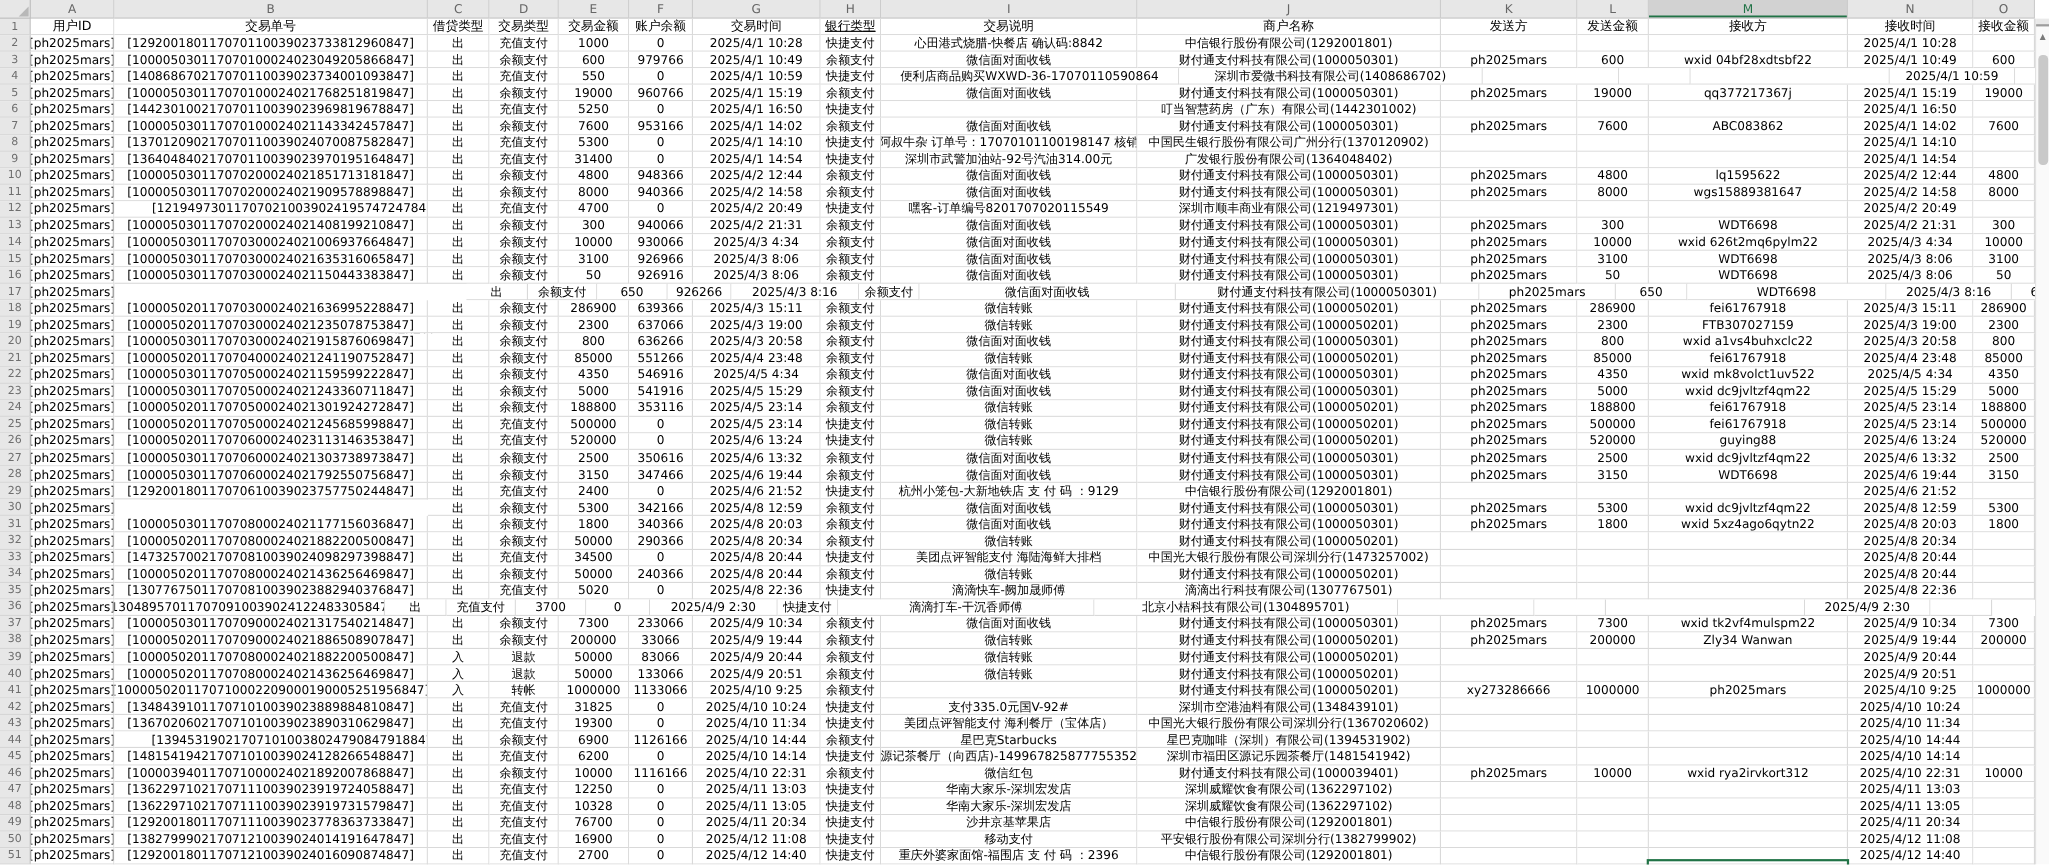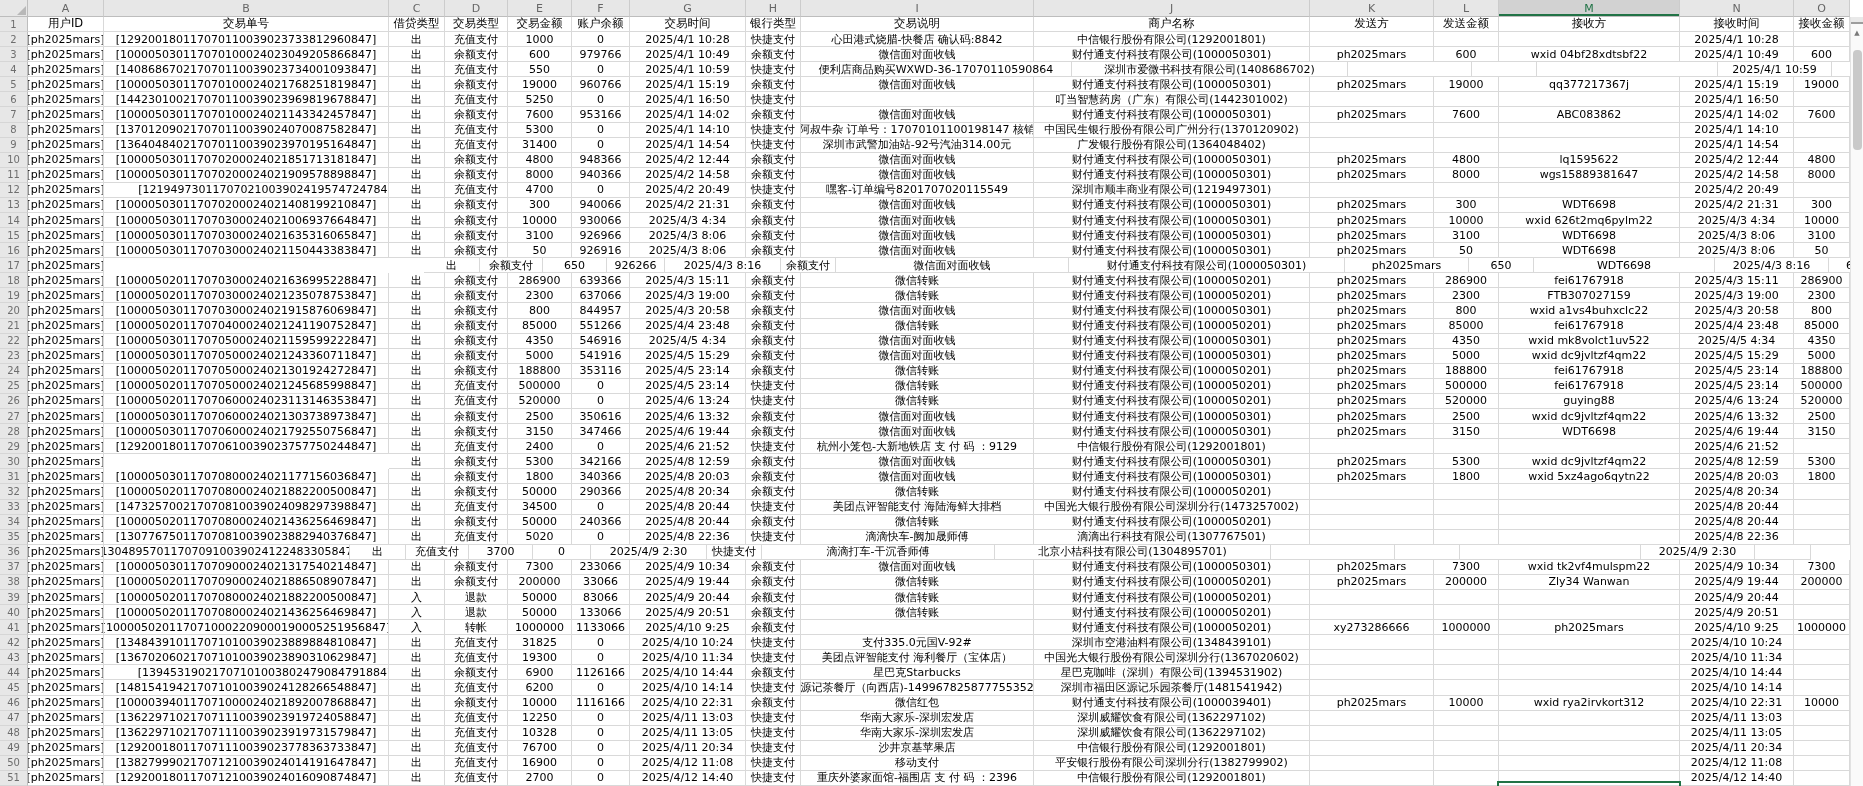--- a/index.html
+++ b/index.html
@@ -99,21 +99,21 @@
 
   <div class="row hdr">
         <div class="rownum">1</div>
         <div class="cell" style="width: 76px;">用户ID</div>
         <div class="cell" style="width: 285px;">交易单号</div>
         <div class="cell" style="width: 56px;">借贷类型</div>
         <div class="cell" style="width: 63px;">交易类型</div>
         <div class="cell" style="width: 64px;">交易金额</div>
         <div class="cell" style="width: 58px;">账户余额</div>
         <div class="cell" style="width: 116px;">交易时间</div>
-        <div class="cell" style="width: 55px;">银行类型</div>
+        <div class="cell" style="width: 55px; text-decoration: underline;">银行类型</div>
         <div class="cell" style="width: 233px;">交易说明</div>
         <div class="cell" style="width: 276px;">商户名称</div>
         <div class="cell" style="width: 124px;">发送方</div>
         <div class="cell" style="width: 65px;">发送金额</div>
         <div class="cell" style="width: 181px;">接收方</div>
         <div class="cell" style="width: 114px;">接收时间</div>
         <div class="cell" style="width: 56px;">接收金额</div>
       </div>
       <div class="row">
         <div class="rownum">2</div>
@@ -439,21 +439,21 @@
         <div class="cell" style="width: 114px;">2025/4/3 19:00</div>
         <div class="cell" style="width: 56px;">2300</div>
       </div>
       <div class="row">
         <div class="rownum">20</div>
         <div class="cell" style="width: 76px;">[ph2025mars]</div>
         <div class="cell" style="width: 285px;">[100005030117070300024021915876069847]</div>
         <div class="cell" style="width: 56px;">出</div>
         <div class="cell" style="width: 63px;">余额支付</div>
         <div class="cell" style="width: 64px;">800</div>
-        <div class="cell" style="width: 58px;">844957</div>
+        <div class="cell" style="width: 58px;">636266</div>
         <div class="cell" style="width: 116px;">2025/4/3 20:58</div>
         <div class="cell" style="width: 55px;">余额支付</div>
         <div class="cell" style="width: 233px;">微信面对面收钱</div>
         <div class="cell" style="width: 276px;">财付通支付科技有限公司(1000050301)</div>
         <div class="cell" style="width: 124px;">ph2025mars</div>
         <div class="cell" style="width: 65px;">800</div>
         <div class="cell" style="width: 181px;">wxid a1vs4buhxclc22</div>
         <div class="cell" style="width: 114px;">2025/4/3 20:58</div>
         <div class="cell" style="width: 56px;">800</div>
       </div>

